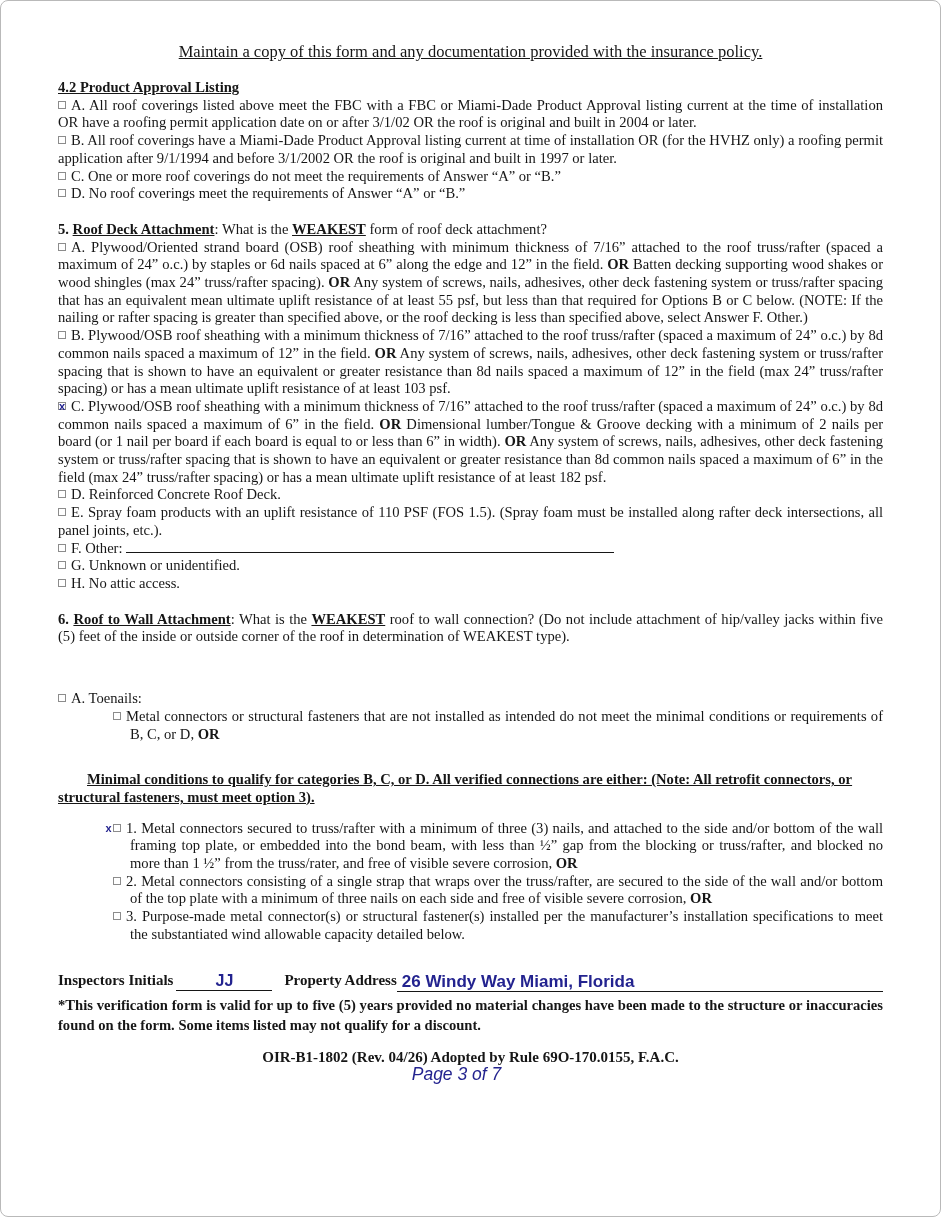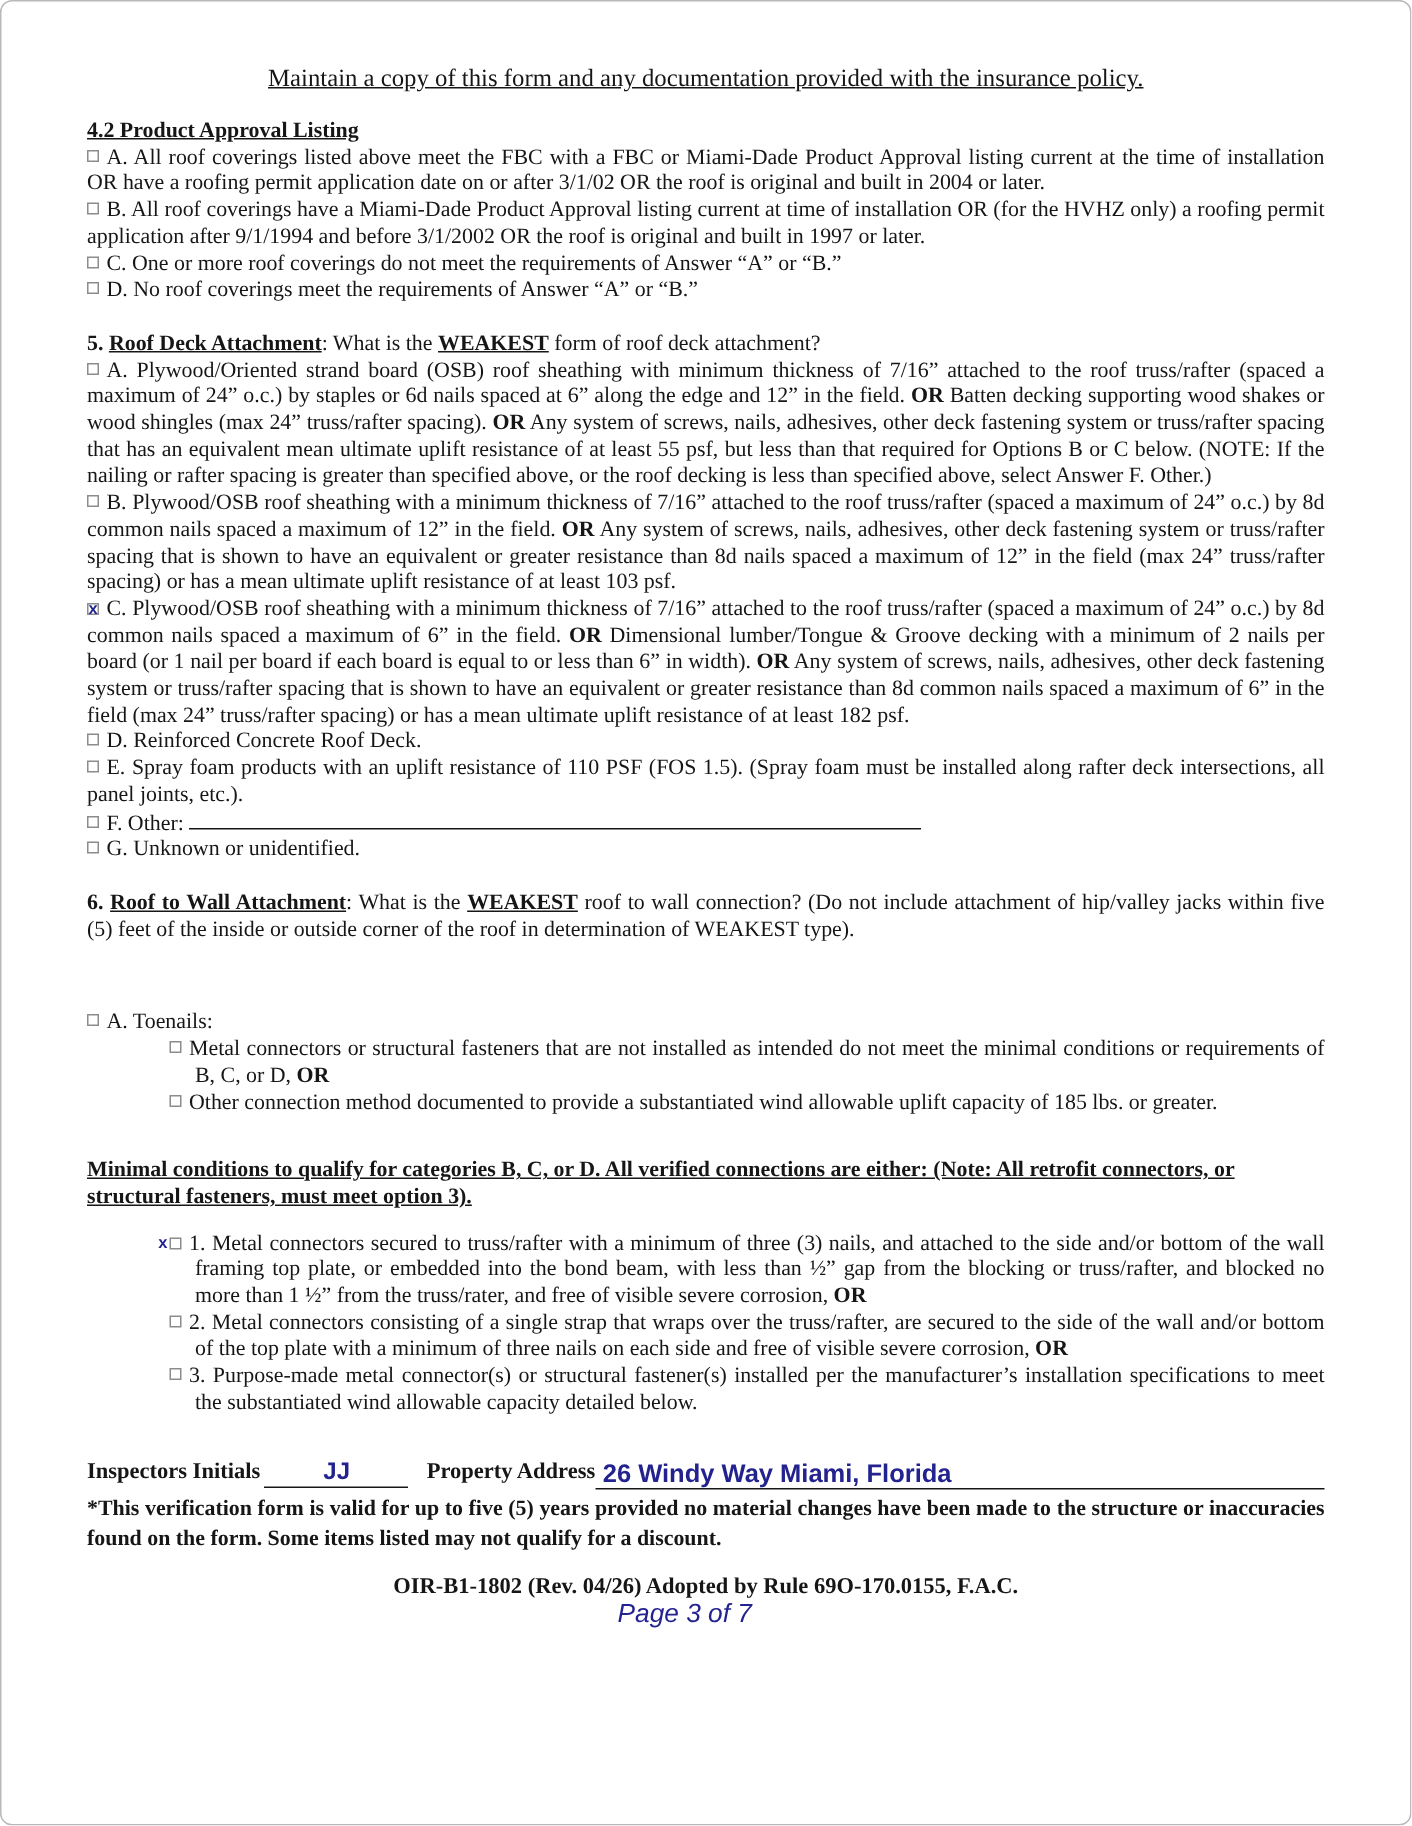--- a/index.html
+++ b/index.html
@@ -61,21 +61,21 @@
     height:12px;
     vertical-align:baseline;
   }
   .toenails-block { margin-top:44px; }
   .sub { margin-left:55px; }
   .opt.hang { padding-left:17px; text-indent:-17px; }
   .min-heading {
     margin-top:28px;
     font-weight:bold;
   }
-  .min-heading span { text-decoration:underline; }
+  .min-heading span { text-decoration:underline;margin-left:29px; }
   .min-options { margin-top:13px; }
   .footer-line {
     margin-top:28px;
     display:flex;
     align-items:flex-start;
     font-size:15px;
   }
   .f-label { font-weight:bold; white-space:nowrap; }
   .field {
     font-family:"Liberation Sans", sans-serif;
@@ -137,29 +137,29 @@
 
   <div class="section-5">
     <div class="opt"><span class="b">5. </span><span class="b u">Roof Deck Attachment</span><span>: What is the </span><span class="b u">WEAKEST</span><span> form of roof deck attachment?</span></div>
     <div class="opt"><span class="cb"></span><span><span>A. Plywood/Oriented strand board (OSB) roof sheathing with minimum thickness of 7/16” attached to the roof truss/rafter (spaced a maximum of 24” o.c.) by staples or 6d nails spaced at 6” along the edge and 12” in the field. </span><span class="b">OR</span><span> Batten decking supporting wood shakes or wood shingles (max 24” truss/rafter spacing). </span><span class="b">OR</span><span> Any system of screws, nails, adhesives, other deck fastening system or truss/rafter spacing that has an equivalent mean ultimate uplift resistance of at least 55 psf, but less than that required for Options B or C below. (NOTE: If the nailing or rafter spacing is greater than specified above, or the roof decking is less than specified above, select Answer F. Other.)</span></span></div>
     <div class="opt"><span class="cb"></span><span><span>B. Plywood/OSB roof sheathing with a minimum thickness of 7/16” attached to the roof truss/rafter (spaced a maximum of 24” o.c.) by 8d common nails spaced a maximum of 12” in the field. </span><span class="b">OR</span><span> Any system of screws, nails, adhesives, other deck fastening system or truss/rafter spacing that is shown to have an equivalent or greater resistance than 8d nails spaced a maximum of 12” in the field (max 24” truss/rafter spacing) or has a mean ultimate uplift resistance of at least 103 psf.</span></span></div>
     <div class="opt"><span class="cb checked">x</span><span><span>C. Plywood/OSB roof sheathing with a minimum thickness of 7/16” attached to the roof truss/rafter (spaced a maximum of 24” o.c.) by 8d common nails spaced a maximum of 6” in the field. </span><span class="b">OR</span><span> Dimensional lumber/Tongue &amp; Groove decking with a minimum of 2 nails per board (or 1 nail per board if each board is equal to or less than 6” in width). </span><span class="b">OR</span><span> Any system of screws, nails, adhesives, other deck fastening system or truss/rafter spacing that is shown to have an equivalent or greater resistance than 8d common nails spaced a maximum of 6” in the field (max 24” truss/rafter spacing) or has a mean ultimate uplift resistance of at least 182 psf.</span></span></div>
     <div class="opt"><span class="cb"></span><span><span>D. Reinforced Concrete Roof Deck.</span></span></div>
     <div class="opt"><span class="cb"></span><span><span>E. Spray foam products with an uplift resistance of 110 PSF (FOS 1.5). (Spray foam must be installed along rafter deck intersections, all panel joints, etc.).</span></span></div>
     <div class="opt"><span class="cb"></span><span><span>F. Other: </span></span><span class="blank-line"></span></div>
     <div class="opt"><span class="cb"></span><span><span>G. Unknown or unidentified.</span></span></div>
+    <div class="opt"><span class="cb"></span><span><span>H. No attic access.</span></span></div>
   </div>
 
   <div class="section-6">
     <div class="opt"><span class="b">6. </span><span class="b u">Roof to Wall Attachment</span><span>: What is the </span><span class="b u">WEAKEST</span><span> roof to wall connection? (Do not include attachment of hip/valley jacks within five (5) feet of the inside or outside corner of the roof in determination of WEAKEST type).</span></div>
     <div class="toenails-block">
       <div class="opt"><span class="cb"></span><span><span>A. Toenails:</span></span></div>
       <div class="sub">
         <div class="opt hang"><span class="cb"></span><span><span>Metal connectors or structural fasteners that are not installed as intended do not meet the minimal conditions or requirements of B, C, or D, </span><span class="b">OR</span></span></div>
-        <div class="opt hang"><span class="cb"></span><span><span>Other connection method documented to provide a substantiated wind allowable uplift capacity of 185 lbs. or greater.</span></span></div>
       </div>
     </div>
   </div>
 
   <div class="min-heading"><span>Minimal conditions to qualify for categories B, C, or D. All verified connections are either: (Note: All retrofit connectors, or structural fasteners, must meet option 3).</span></div>
   <div class="sub min-options">
     <div class="opt hang"><span class="cb checked">x</span><span><span>1. Metal connectors secured to truss/rafter with a minimum of three (3) nails, and attached to the side and/or bottom of the wall framing top plate, or embedded into the bond beam, with less than ½” gap from the blocking or truss/rafter, and blocked no more than 1 ½” from the truss/rater, and free of visible severe corrosion, </span><span class="b">OR</span></span></div>
     <div class="opt hang"><span class="cb"></span><span><span>2. Metal connectors consisting of a single strap that wraps over the truss/rafter, are secured to the side of the wall and/or bottom of the top plate with a minimum of three nails on each side and free of visible severe corrosion, </span><span class="b">OR</span></span></div>
     <div class="opt hang"><span class="cb"></span><span><span>3. Purpose-made metal connector(s) or structural fastener(s) installed per the manufacturer’s installation specifications to meet the substantiated wind allowable capacity detailed below.</span></span></div>
   </div>

